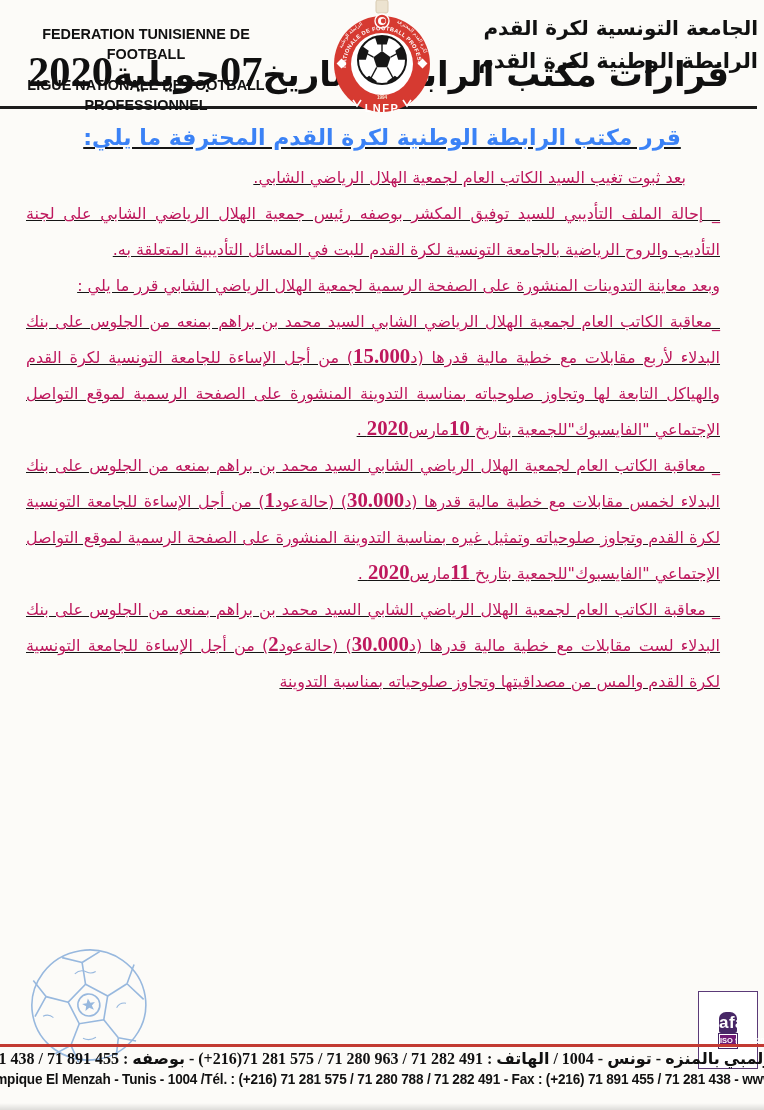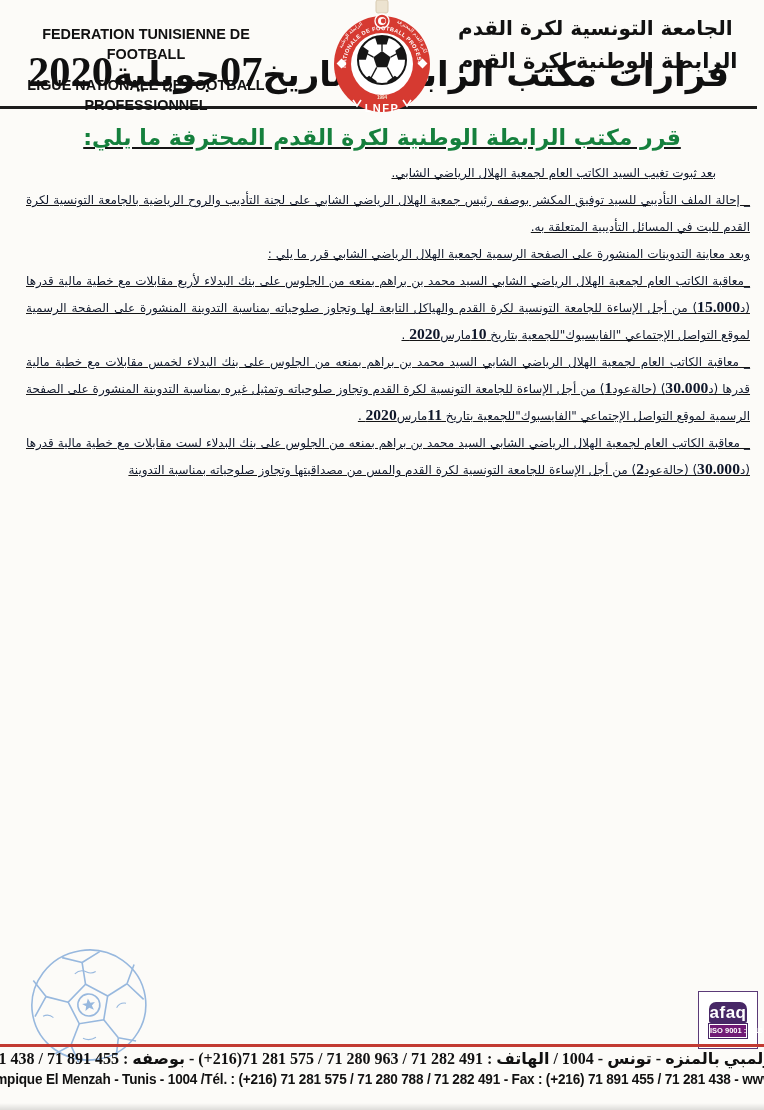--- a/index.html
+++ b/index.html
@@ -17,21 +17,21 @@
   
   .hdr-left{
     position:absolute;left:8px;top:24px;width:276px;
     text-align:center;font-family:"Liberation Sans",sans-serif;
     font-weight:bold;font-size:15px;line-height:1.35;color:#111;
     transform:scaleX(.96);
   }
   .hdr-left .l1{margin-bottom:10px;}
   .hdr-right{
     position:absolute;right:6px;top:16px;width:300px;
-    direction:rtl;text-align:left;font-weight:bold;color:#111;
+    direction:rtl;text-align:right;font-weight:bold;color:#111;
   }
   .hdr-right .r1{font-size:20px;margin-bottom:9px;}
   .hdr-right .r2{font-size:21px;margin-bottom:19px;}
   .hdr-right .r3{font-size:17px;}
   .logo-wrap{position:absolute;left:332px;top:0px;width:100px;height:122px;}
   
   .title-wrap{padding-top:52px;text-align:left;direction:rtl;}
   .doc-title{
     display:inline-block;
     font-size:34px;font-weight:bold;color:#101010;
@@ -41,31 +41,31 @@
   }
   .enlarge-digits .num{
     font-family:"Liberation Serif",serif;
     font-weight:bold;
     font-size:1.25em;
     line-height:0;
   }
   
   .intro{
     direction:rtl;text-align:center;
-    font-size:22px;font-weight:bold;color:#15803d;
+    font-size:22px;font-weight:bold;color:#3b82f6;
     margin-top:16px;
   }
   
   .body-text{
     position:relative;z-index:2;
     direction:rtl;
-    margin:10px 14px 0 26px;
-    font-size:12px;line-height:2.25;
+    margin:10px 44px 0 26px;
+    font-size:16px;line-height:2.25;
     text-align:justify;
-    color:#0f172a;
+    color:#be185d;
     font-weight:500;
   }
   .body-text p{margin:0;}
   .body-text p.indent{text-indent:34px;}
   .body-text .num{font-size:1.3em;}
   
   .stamp{position:absolute;left:18px;top:942px;z-index:1;opacity:.8;}
   
   .red-rule{
     position:absolute;left:0;top:1044px;width:764px;height:3px;
@@ -84,21 +84,21 @@
     font-weight:bold;font-size:14px;letter-spacing:-.2px;color:#111;z-index:3;
     transform:translateX(-50%) scaleX(.97);
   }
   .page-bottom-shade{
     position:absolute;left:0;bottom:0;width:100%;height:7px;
     background:linear-gradient(to bottom,rgba(0,0,0,0),rgba(0,0,0,.12));
   }
   
   .afaq{
     position:absolute;right:6px;top:991px;width:60px;z-index:3;
-    background:#fff;border:1px solid #5b3a78;padding:10px;
+    background:#fff;border:1px solid #5b3a78;padding:20px;
     box-sizing:border-box;
   }
   .afaq-name{
     background:#472766;color:#fff;text-align:center;
     font-family:"Liberation Sans",sans-serif;font-weight:bold;
     font-size:17px;line-height:1.25;letter-spacing:.5px;
     border-radius:7px 7px 2px 2px;
   }
   .afaq-cert{
     background:#701a75;color:#fff;text-align:center;

